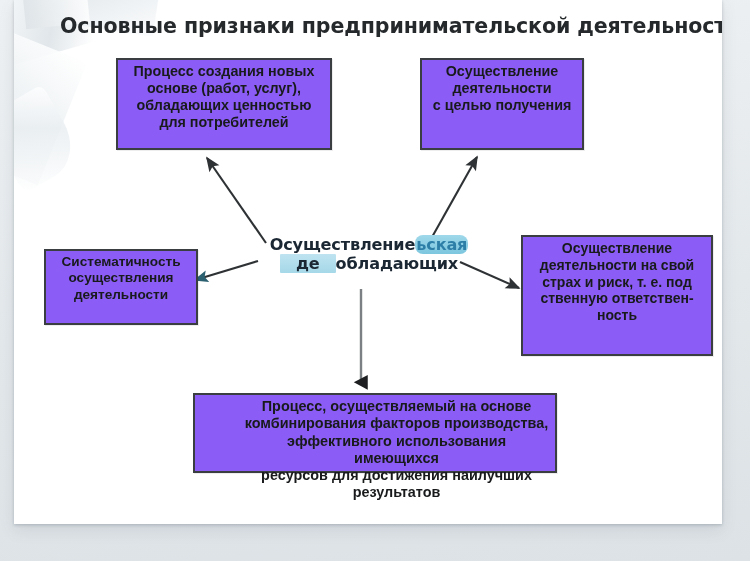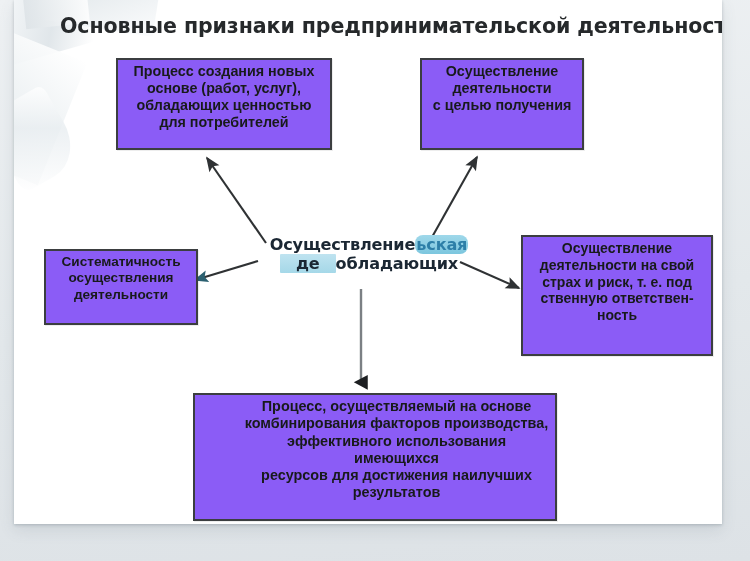--- a/index.html
+++ b/index.html
@@ -61,21 +61,21 @@
     line-height:1.20;
     padding:3px 5px;
     box-shadow:1px 1px 0 rgba(0,0,0,.07);
   }
   .node-box span{display:block;}
 
   #box-new-goods   {left:102px; top:58px;  width:216px; height:92px;  font-size:14.3px;}
   #box-profit      {left:406px; top:58px;  width:164px; height:92px;  font-size:14.3px;}
   #box-systematic  {left:30px;  top:249px; width:154px; height:76px;  font-size:13.6px;}
   #box-own-risk    {left:507px; top:235px; width:192px; height:121px; font-size:14.0px;}
-  #box-combination {left:179px; top:393px; width:364px; height:128px; font-size:14.4px;padding-left:48px;}
+  #box-combination {left:179px; top:393px; width:364px; height:80px; font-size:14.4px;padding-left:48px;}
 
   
   #center-node{
     position:absolute;left:252px;top:236px;width:206px;
     text-align:center;line-height:1.16;
     font-size:16.1px;font-weight:bold;
     color:#1b2733;
     font-family:"DejaVu Sans","Liberation Sans",sans-serif;
     letter-spacing:-.15px;
   }

